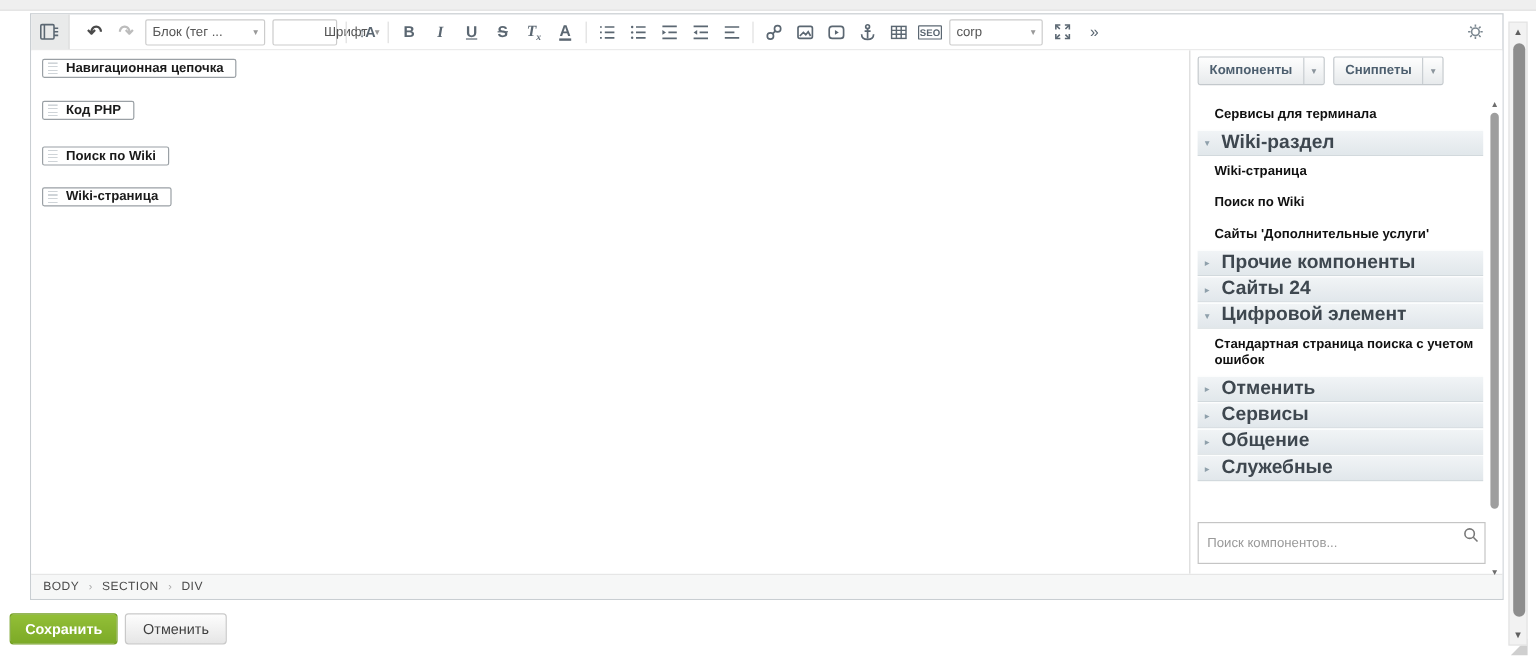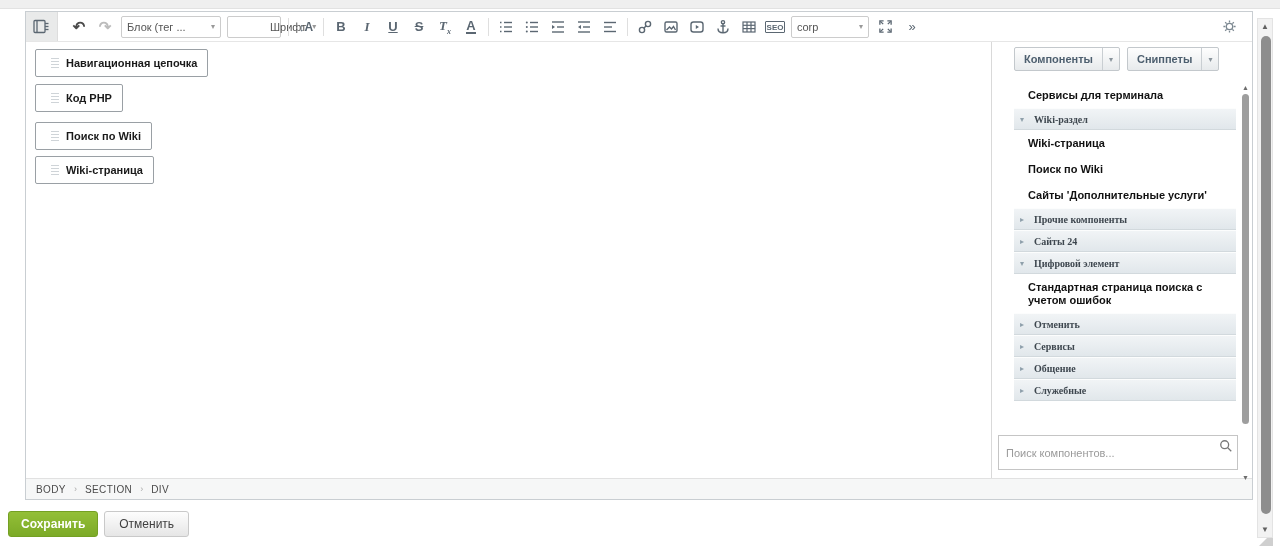--- a/index.html
+++ b/index.html
@@ -49,43 +49,43 @@
   .g-seo { font-size:8px; font-weight:bold; border:1px solid #5b6772; border-radius:1px;
            padding:1px 1px 0 1px; line-height:9px;text-align:right; }
   .g-undo { font-size:15px; color:#4a4a4a; font-weight:bold;}
   .g-redo { font-size:15px; color:#bcbcbc; font-weight:bold;}
   .g-more { font-size:13px; color:#5b6772; letter-spacing:-2px; }
   .tb-gear { margin-left:auto; }
 
   
   .content { display:flex; min-height:0; }
   .canvas { flex:1; position:relative; background:#fff; }
-  .cblock { position:absolute; display:inline-flex; align-items:center; height:28px;
+  .cblock { position:absolute; display:inline-flex; align-items:center; height:16px;
             background:#fff; border:1px solid #9aa0a5; border-radius:2px;
-            padding:0 10px 0 15px; cursor:move; }
+            padding:0 10px 0 4px; cursor:move; }
   .cblock .grip { width:8px; height:11px; margin-right:7px;
             background:repeating-linear-gradient(#cfd4d8 0 1px, transparent 1px 3px); }
   .cblock .lbl { font-size:11px; font-weight:bold; color:#1a1a1a; white-space:nowrap; }
 
   
   .panel { width:261px; border-left:1px solid #d9d9d9; position:relative; background:#fff;
-           padding:5px 4px 6px 22px; }
+           padding:5px 4px 6px 6px; }
   .panel-tabs { display:flex; gap:7px; }
   .p-btn { height:24px; display:flex; align-items:stretch; background:linear-gradient(#fefefe,#e7eaec);
            border:1px solid #c3c8cc; border-radius:2px; cursor:pointer; }
   .p-btn .cap { display:flex; align-items:center; padding:0 9px; font-size:11px; font-weight:bold;
            color:#4d5f6f; }
   .p-btn .arr { display:flex; align-items:center; justify-content:center; width:17px;
            border-left:1px solid #c9ced2; color:#8a949c; font-size:8px; }
   .plist { margin-top:11px; margin-right:12px; }
   .prow-cat { height:22px; display:flex; align-items:center; gap:7px; padding-left:6px;
               background:linear-gradient(#f1f4f6,#e1e7eb); border-top:1px solid #fcfdfd;
               border-bottom:1px solid #d2d9dd; cursor:pointer; }
   .prow-cat .chev { font-size:8px; color:#8fa0ab; width:7px; }
-  .prow-cat .lbl { font-size:10px; font-weight:bold; color:#3e474f;font-family:Liberation Serif, serif; }
+  .prow-cat .lbl { font-size:16px; font-weight:bold; color:#3e474f; }
   .prow-item { padding:7px 8px 6px 14px; font-size:11px; font-weight:bold; color:#111;
                background:#fff; cursor:pointer; line-height:13px; }
   .inner-scrollbar { position:absolute; right:2px; top:40px; width:9px; height:400px; }
   .inner-scrollbar .arrow { height:10px; display:flex; align-items:center; justify-content:center;
                font-size:7px; color:#6d6d6d; cursor:pointer; }
   .inner-scrollbar .thumb { position:absolute; left:1px; top:12px; width:7px; height:330px;
                background:#9e9e9e; border-radius:4px; }
   .inner-scrollbar .arrow.down { position:absolute; bottom:0; left:0; right:0; }
   .psearch { position:absolute; left:6px; right:14px; bottom:8px; height:35px; }
   .psearch input { width:100%; height:100%; border:1px solid #c5c5c5; font-size:11px;

